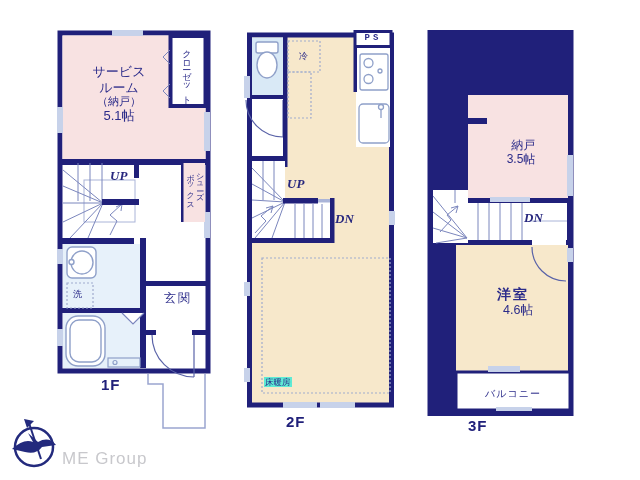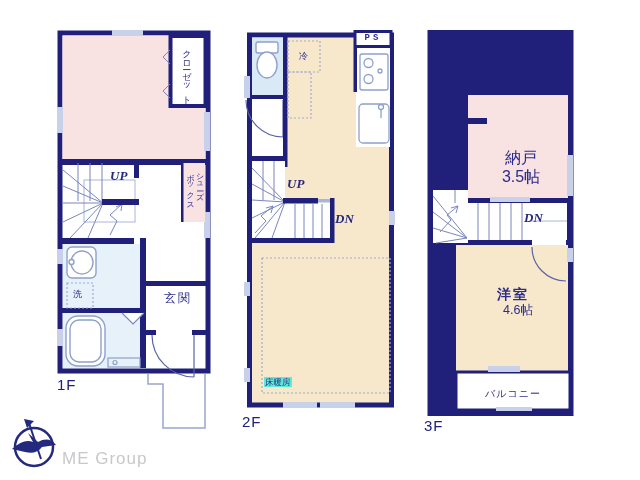--- a/index.html
+++ b/index.html
@@ -5,21 +5,21 @@
   html,body{margin:0;padding:0;}
   .canvas{position:relative;width:640px;height:480px;background:#ffffff;overflow:hidden;
           font-family:"Liberation Sans","DejaVu Sans",sans-serif;}
   svg{position:absolute;left:0;top:0;}
   .lbl{position:absolute;color:#2c2c8a;line-height:1.2;white-space:nowrap;z-index:3;}
   .ctr{transform:translateX(-50%);text-align:center;}
   .updn{font-family:"Liberation Serif","DejaVu Serif",serif;font-style:italic;font-weight:bold;
         font-size:13px;color:#27277e;}
   .vtext{writing-mode:vertical-rl;text-orientation:upright;letter-spacing:1px;}
   .vcols span{display:block;}
-  .floorlbl{font-size:15px;font-weight:normal;color:#20207a;letter-spacing:1px;}
+  .floorlbl{font-size:15px;font-weight:bold;color:#20207a;letter-spacing:1px;margin-left:44px;}
   .logo-text{position:absolute;left:62px;top:449px;font-size:17px;color:#c8c8cc;
              letter-spacing:1px;z-index:3;}
 </style>
 </head>
 <body>
 
 <div class="canvas">
 
 <svg width="640" height="480" viewBox="0 0 640 480">
 
@@ -210,38 +210,44 @@
   </g>
 
   <g>
     <circle cx="34" cy="447" r="19" fill="none" stroke="#232a7d" stroke-width="2.5"></circle>
     <line x1="41" y1="459" x2="29" y2="423" stroke="#232a7d" stroke-width="2"></line>
     <polygon points="24,419 34,421 27,428" fill="#232a7d"></polygon>
     <path d="M12,449 Q24,438 33,442 L28,433 L38,442 Q49,436 56,445 L42,447 Q36,455 25,452 Z" fill="#232a7d"></path>
   </g>
 </svg>
 
+<div class="lbl ctr" style="left:119px;top:64px;font-size:13px;">
+  <div>サービス</div>
+  <div>ルーム</div>
+  <div style="font-size:11px;">（納戸）</div>
+  <div>5.1帖</div>
+</div>
 <div class="lbl vtext" style="left:181px;top:43px;font-size:9px;">クローゼット</div>
 <div class="lbl vtext vcols" style="left:185px;top:168px;font-size:8px;letter-spacing:0;">
   <span>シューズ</span>
       <span>ボックス</span>
 </div>
 <div class="lbl updn" style="left:110px;top:168px;">UP</div>
 <div class="lbl" style="left:73px;top:289px;font-size:9px;">洗</div>
 <div class="lbl ctr" style="left:178px;top:291px;font-size:12px;letter-spacing:2px;font-family:Liberation Serif, serif;">玄関</div>
 <div class="lbl floorlbl" style="left:57px;top:376px;">1F</div>
 
 <div class="lbl ctr" style="left:373px;top:33px;font-size:9px;font-weight:bold;letter-spacing:3px;font-family:Liberation Mono, monospace;">PS</div>
 <div class="lbl" style="left:299px;top:51px;font-size:9px;">冷</div>
 <div class="lbl updn" style="left:287px;top:176px;">UP</div>
 <div class="lbl updn" style="left:335px;top:211px;">DN</div>
 <div class="lbl" style="left:264px;top:377px;font-size:8.5px;background:#5eead4;padding:0 1px;">床暖房</div>
 <div class="lbl floorlbl" style="left:242px;top:413px;">2F</div>
 
-<div class="lbl ctr" style="left:521px;top:148px;font-size:16px;">
+<div class="lbl ctr" style="left:521px;top:138px;font-size:12px;text-align:right;">
   <div>納戸</div>
   <div>3.5帖</div>
 </div>
 <div class="lbl updn" style="left:524px;top:210px;">DN</div>
 <div class="lbl ctr" style="left:513px;top:286px;">
   <div style="font-size:14px;letter-spacing:2px;font-weight:bold;">洋室</div>
   <div style="font-size:12.5px;margin-left:10px;">4.6帖</div>
 </div>
 <div class="lbl ctr" style="left:513px;top:388px;font-size:10px;letter-spacing:1px;">バルコニー</div>
 <div class="lbl floorlbl" style="left:424px;top:417px;">3F</div>

